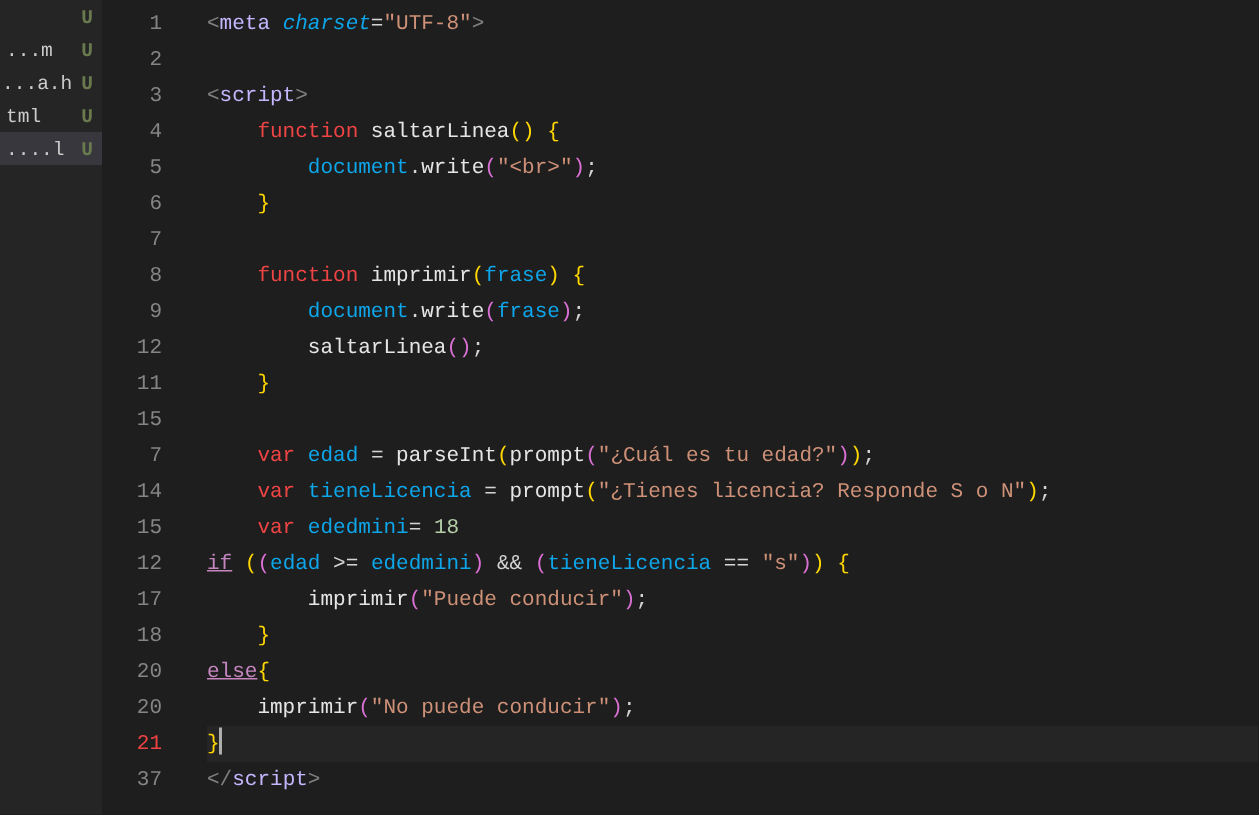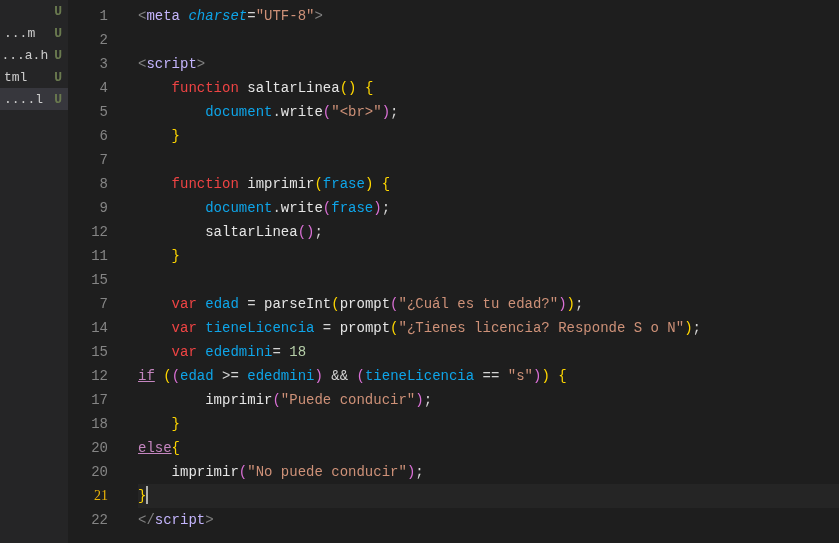--- a/index.html
+++ b/index.html
@@ -39,21 +39,21 @@
     width: 58px;
     text-align: right;
     padding-right: 18px;
     color: #858585;
     background: #1e1e1e;
     user-select: none;
     padding-top: 4px;
     flex-shrink: 0;
   }
   .gutter .ln { height: 24px; line-height: 24px; }
-  .gutter .ln.current { color: #eab308; font-family: Liberation Serif, serif; }
+  .gutter .ln.current { color: #ef4444; }
   .code { flex: 1; padding-top: 4px; padding-left: 12px; white-space: pre; overflow: hidden; }
   .code .line { height: 24px; line-height: 24px; }
   .cursor-line { background: rgba(255,255,255,0.03); }
   .caret {
     display: inline-block;
     width: 2px;
     height: 18px;
     background: #aeafad;
     vertical-align: middle;
     position: relative;
@@ -118,18 +118,18 @@
         <div class="ln">15</div>
         <div class="ln">7</div>
         <div class="ln">14</div>
         <div class="ln">15</div>
         <div class="ln">12</div>
         <div class="ln">17</div>
         <div class="ln">18</div>
         <div class="ln">20</div>
         <div class="ln">20</div>
         <div class="ln current">21</div>
-        <div class="ln">22</div>
+        <div class="ln">37</div>
       </div>
     <div class="code" id="code"><div class="line"><span class="tk-punc">&lt;</span><span class="tk-tag">meta</span> <span class="tk-attr">charset</span><span class="tk-plain">=</span><span class="tk-str">"UTF-8"</span><span class="tk-punc">&gt;</span></div><div class="line"></div><div class="line"><span class="tk-punc">&lt;</span><span class="tk-tag">script</span><span class="tk-punc">&gt;</span></div><div class="line">    <span class="tk-kw">function</span> <span class="tk-fn">saltarLinea</span><span class="tk-brace">()</span> <span class="tk-brace">{</span></div><div class="line">        <span class="tk-ident">document</span><span class="tk-plain">.</span><span class="tk-fn">write</span><span class="tk-brace2">(</span><span class="tk-str">"&lt;br&gt;"</span><span class="tk-brace2">)</span><span class="tk-plain">;</span></div><div class="line">    <span class="tk-brace">}</span></div><div class="line"></div><div class="line">    <span class="tk-kw">function</span> <span class="tk-fn">imprimir</span><span class="tk-brace">(</span><span class="tk-ident">frase</span><span class="tk-brace">)</span> <span class="tk-brace">{</span></div><div class="line">        <span class="tk-ident">document</span><span class="tk-plain">.</span><span class="tk-fn">write</span><span class="tk-brace2">(</span><span class="tk-ident">frase</span><span class="tk-brace2">)</span><span class="tk-plain">;</span></div><div class="line">        <span class="tk-fn">saltarLinea</span><span class="tk-brace2">()</span><span class="tk-plain">;</span></div><div class="line">    <span class="tk-brace">}</span></div><div class="line"></div><div class="line">    <span class="tk-kw">var</span> <span class="tk-ident">edad</span> <span class="tk-plain">=</span> <span class="tk-fn">parseInt</span><span class="tk-brace">(</span><span class="tk-fn">prompt</span><span class="tk-brace2">(</span><span class="tk-str">"¿Cuál es tu edad?"</span><span class="tk-brace2">)</span><span class="tk-brace">)</span><span class="tk-plain">;</span></div><div class="line">    <span class="tk-kw">var</span> <span class="tk-ident">tieneLicencia</span> <span class="tk-plain">=</span> <span class="tk-fn">prompt</span><span class="tk-brace">(</span><span class="tk-str">"¿Tienes licencia? Responde S o N"</span><span class="tk-brace">)</span><span class="tk-plain">;</span></div><div class="line">    <span class="tk-kw">var</span> <span class="tk-ident">ededmini</span><span class="tk-plain">=</span> <span class="tk-num">18</span></div><div class="line"><span class="tk-kwf">if</span> <span class="tk-brace">(</span><span class="tk-brace2">(</span><span class="tk-ident">edad</span> <span class="tk-plain">&gt;=</span> <span class="tk-ident">ededmini</span><span class="tk-brace2">)</span> <span class="tk-plain">&amp;&amp;</span> <span class="tk-brace2">(</span><span class="tk-ident">tieneLicencia</span> <span class="tk-plain">==</span> <span class="tk-str">"s"</span><span class="tk-brace2">)</span><span class="tk-brace">)</span> <span class="tk-brace">{</span></div><div class="line">        <span class="tk-fn">imprimir</span><span class="tk-brace2">(</span><span class="tk-str">"Puede conducir"</span><span class="tk-brace2">)</span><span class="tk-plain">;</span></div><div class="line">    <span class="tk-brace">}</span></div><div class="line"><span class="tk-kwf">else</span><span class="tk-brace">{</span></div><div class="line">    <span class="tk-fn">imprimir</span><span class="tk-brace2">(</span><span class="tk-str">"No puede conducir"</span><span class="tk-brace2">)</span><span class="tk-plain">;</span></div><div class="line cursor-line"><span class="tk-brace">}</span><span class="caret"></span></div><div class="line"><span class="tk-punc">&lt;/</span><span class="tk-tag">script</span><span class="tk-punc">&gt;</span></div></div>
   </div>
 
 </div>
 
 </body></html>

